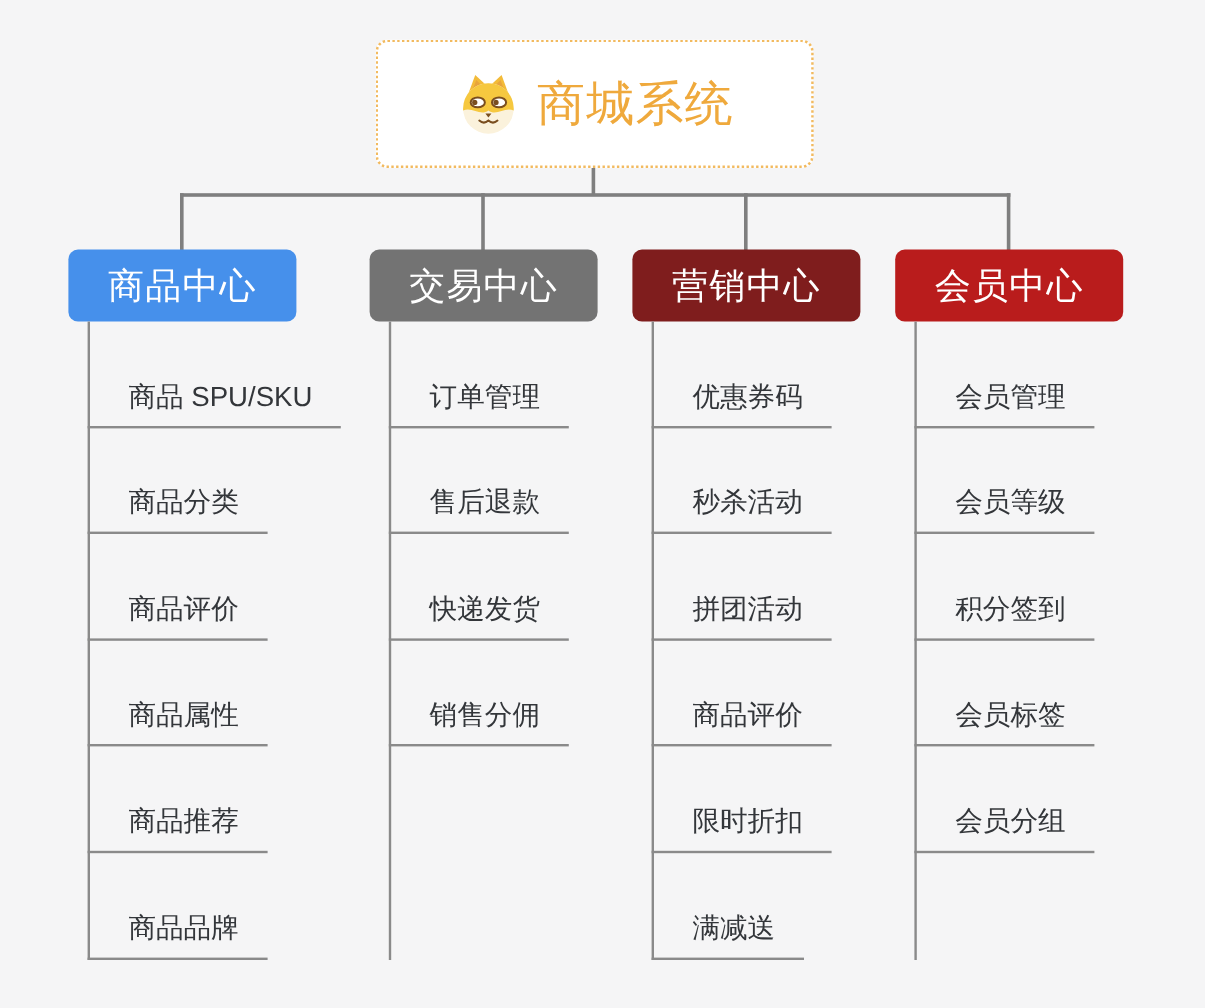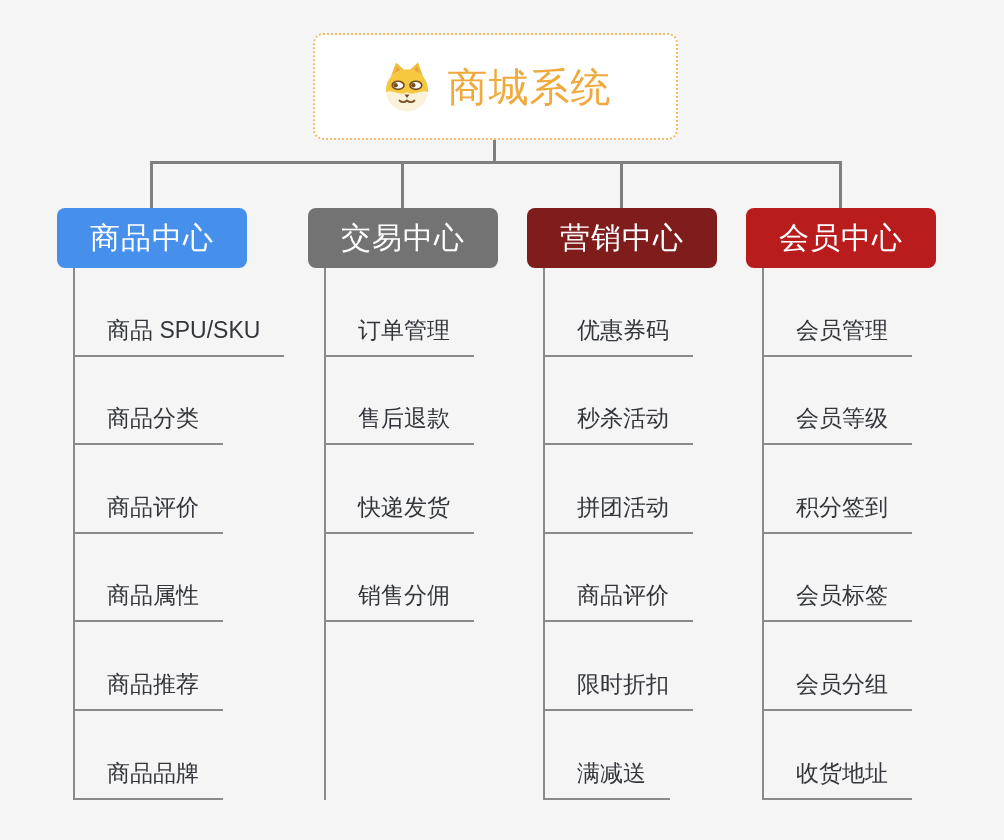--- a/index.html
+++ b/index.html
@@ -137,17 +137,16 @@
     <div class="branch-node" style="background-color: #b91c1c;">
       <span>会员中心</span>
     </div>
     <div class="trunk"></div>
     <ul class="item-list">
       <li>会员管理</li>
       <li>会员等级</li>
       <li>积分签到</li>
       <li>会员标签</li>
       <li>会员分组</li>
-      <li>收货地址</li>
     </ul>
   </div>
 
 </div>
 
 </body></html>

